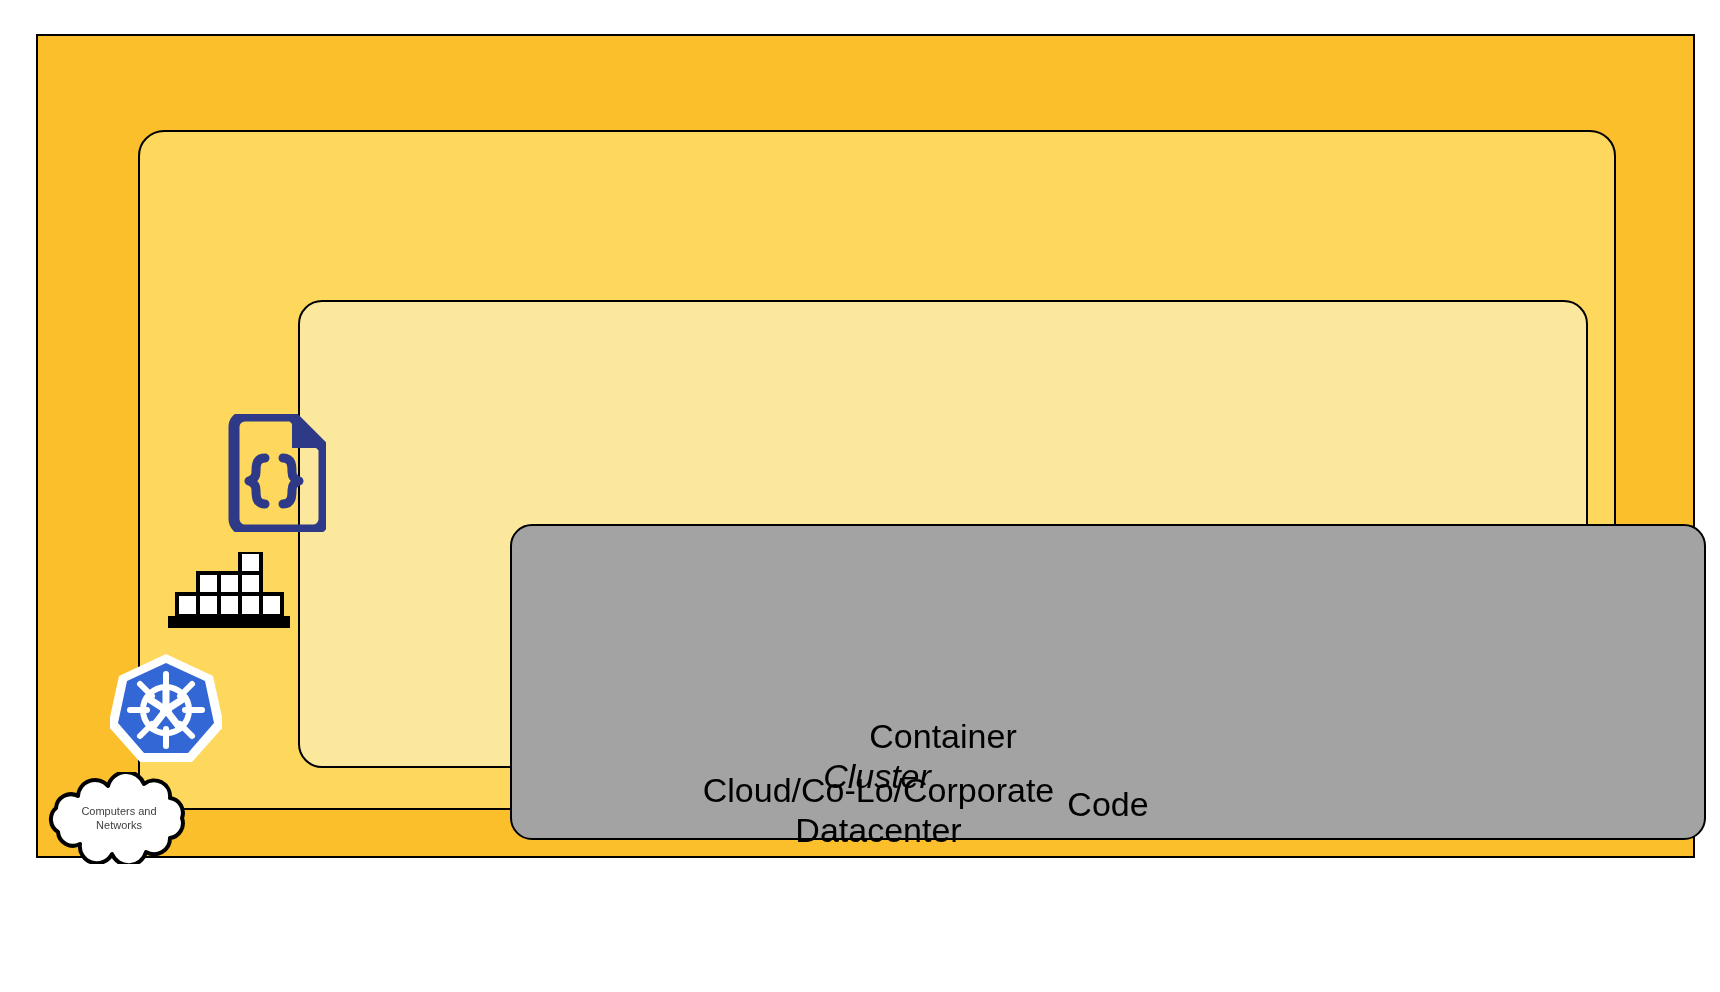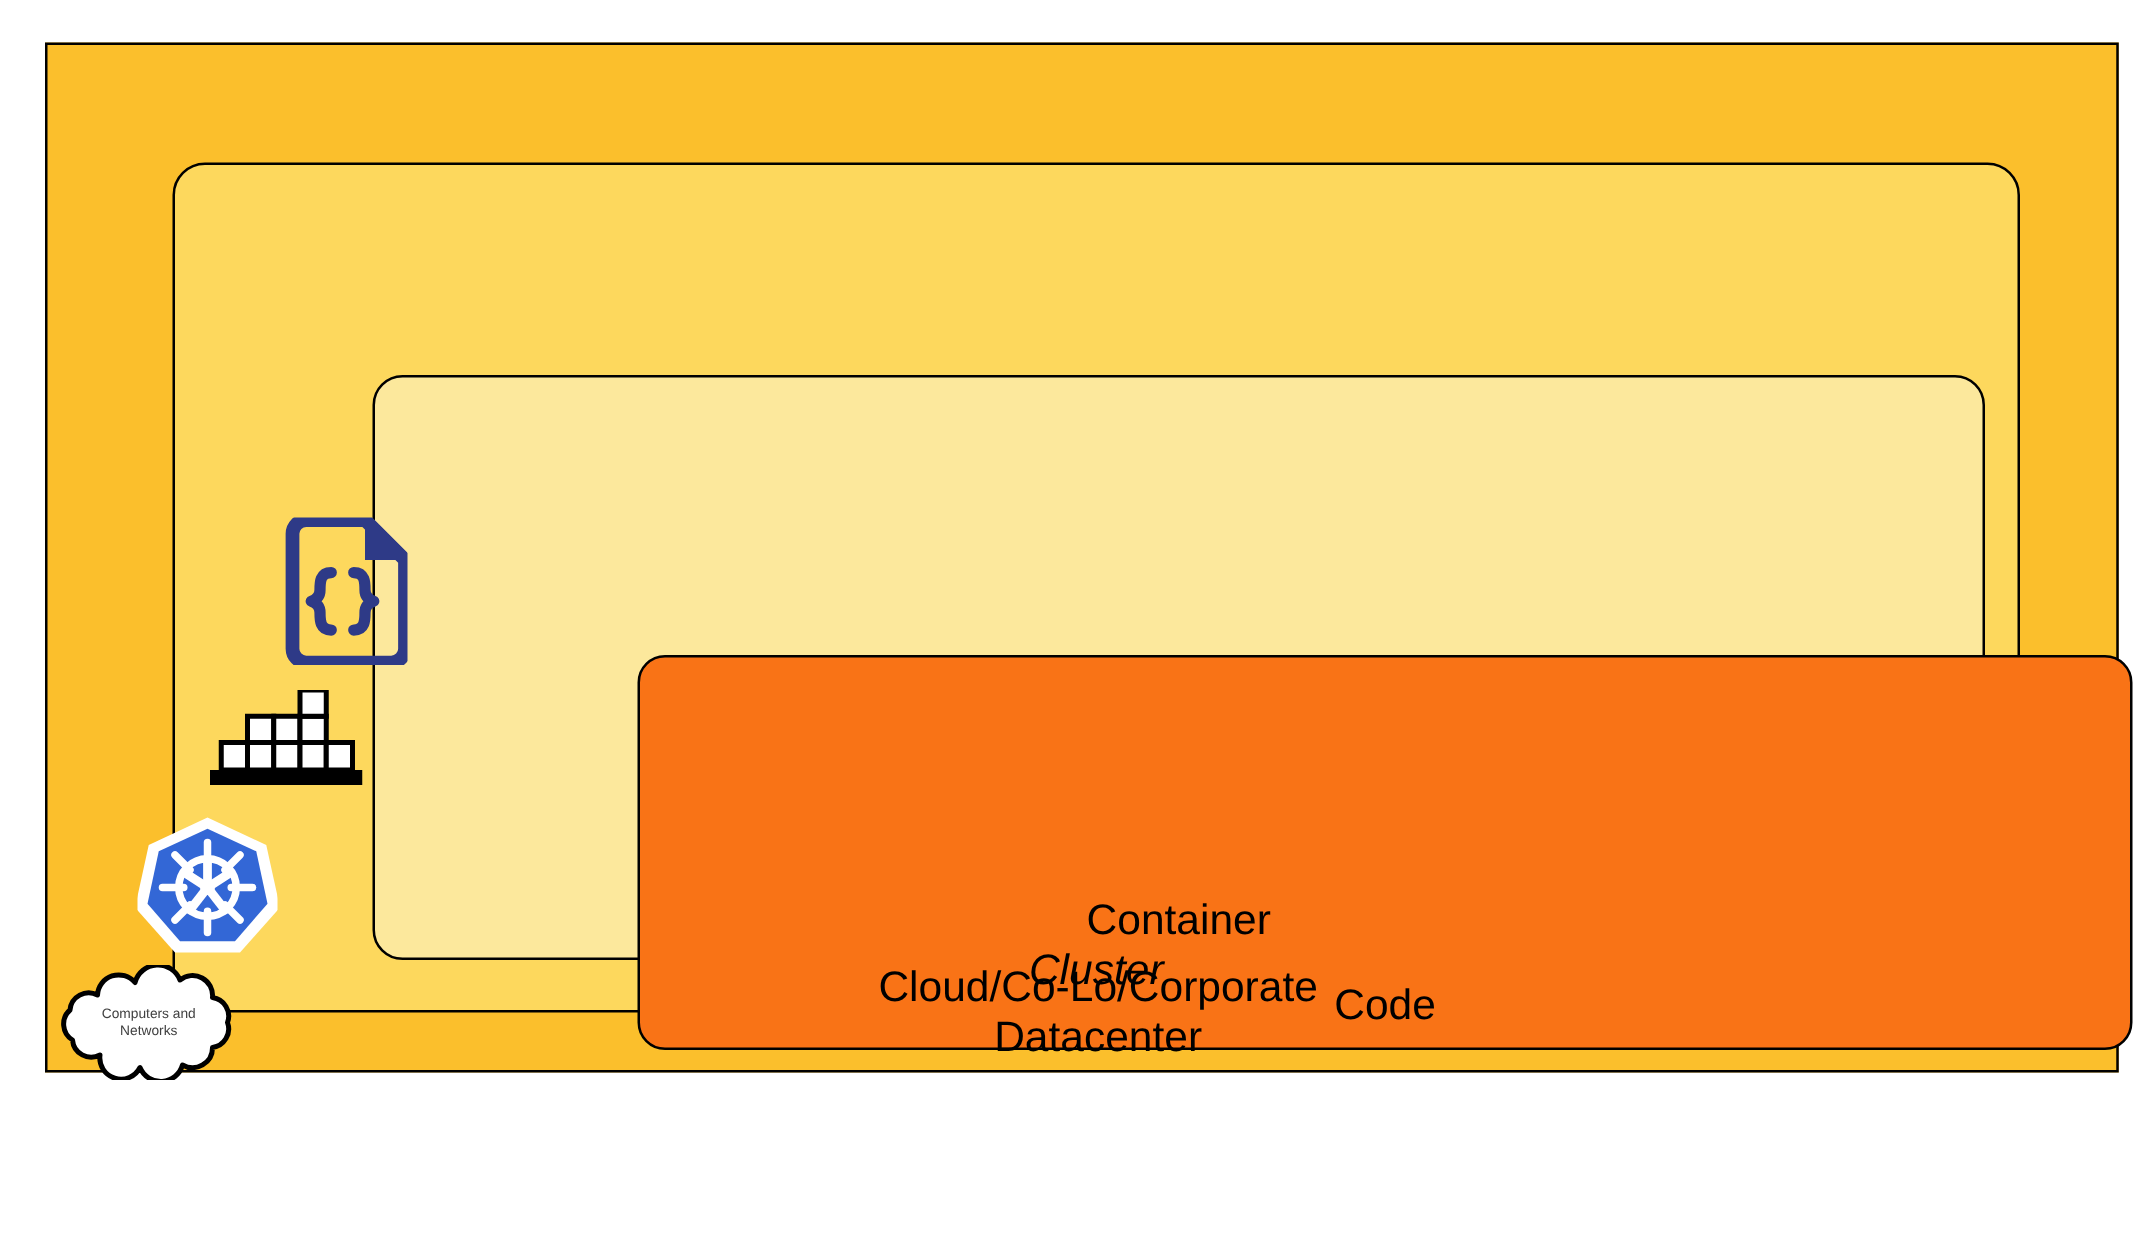--- a/index.html
+++ b/index.html
@@ -47,21 +47,21 @@
     width: 1290px;
     height: 468px;
     background: #FCE89C;
     border-radius: 24px;
   }
   #layer-code {
     left: 210px;
     top: 222px;
     width: 1196px;
     height: 316px;
-    background: #f97316;
+    background: #a3a3a3;
     border-radius: 22px;
   }
 
   
   .layer-label {
     position: absolute;
     color: #000000;
     font-size: 34px;
     line-height: 1.16;
     text-align: center;

